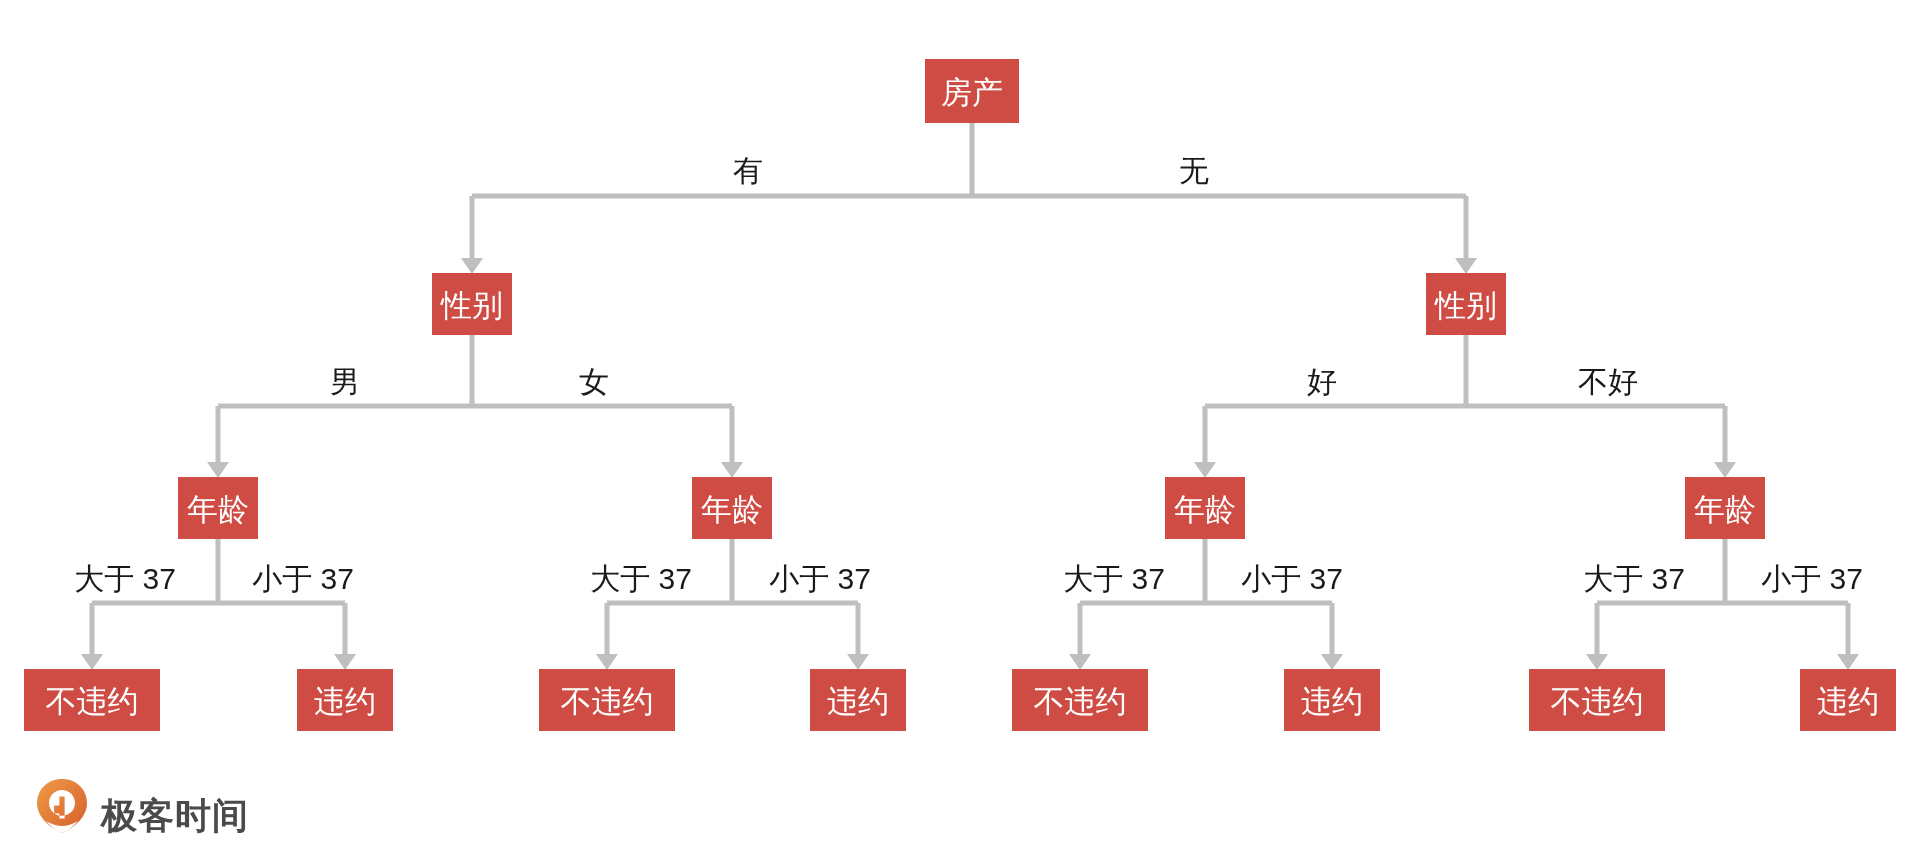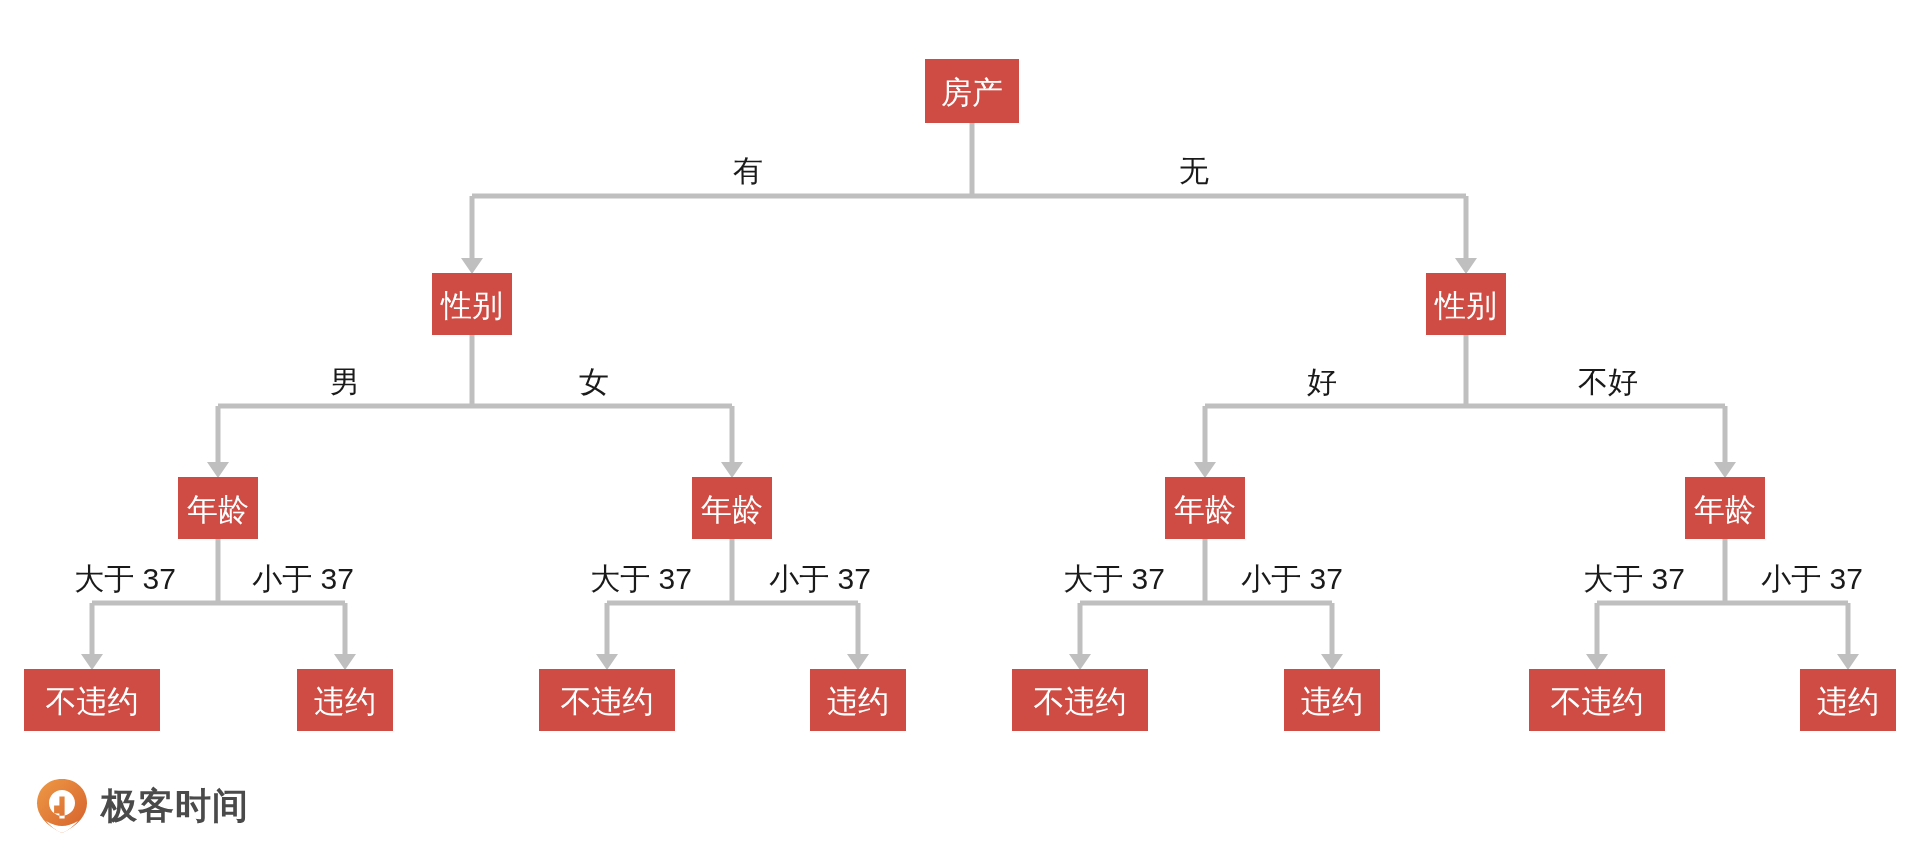--- a/index.html
+++ b/index.html
@@ -55,21 +55,21 @@
     font-size: 30px;
     text-anchor: middle;
     dominant-baseline: central;
   }
   
   #brand-logo {
     position: absolute;
     left: 36px;
     top: 778px;
     display: flex;
-    align-items: center;
+    align-items: flex-end;
     gap: 13px;
   }
   #brand-mark {
     width: 52px;
     height: 56px;
     flex: 0 0 auto;
   }
   #brand-text {
     font-family: "Liberation Sans", "DejaVu Sans", sans-serif;
     font-size: 36px;

